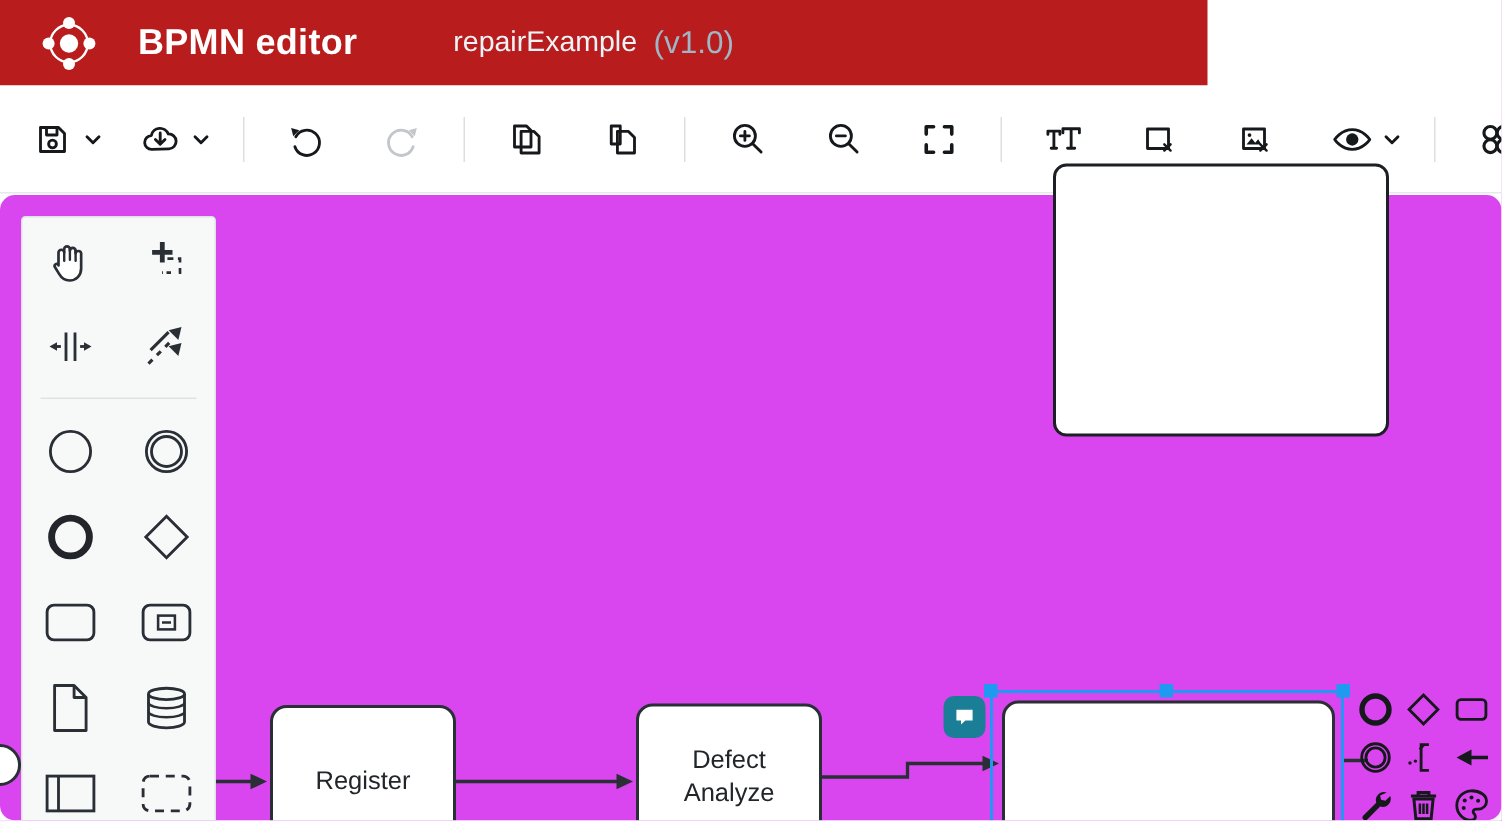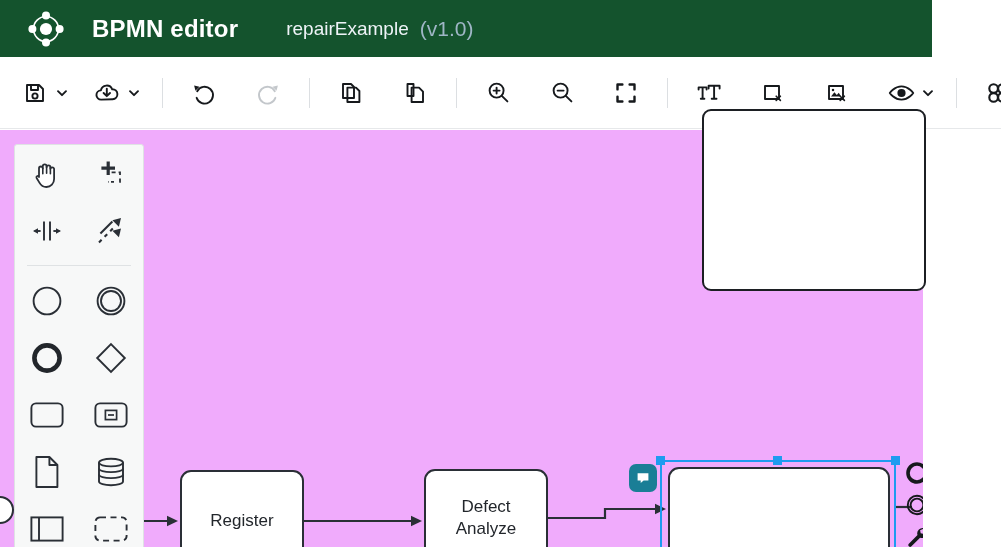--- a/index.html
+++ b/index.html
@@ -7,33 +7,33 @@
     width: 1001px; height: 547px;
     overflow: hidden;
     font-family: "Liberation Sans", sans-serif;
     background: #ffffff;
   }
 
   .app { position: relative; width: 1001px; height: 547px; overflow: hidden; background:#fff; }
 
   
   .header {
-    position: absolute; left:0; top:0; width:932px; height:57px;
-    background: #14532d;
+    position: absolute; left:0; top:0; width:805px; height:57px;
+    background: #b91c1c;
     display: flex; align-items: center;
     padding-left: 26px;
   }
   .logo-wrap { width: 40px; height: 40px; flex: 0 0 auto; }
   .app-title {
     color:#ffffff; font-size: 24px; font-weight: bold;
     letter-spacing: .2px; margin-left: 26px;
     white-space: nowrap;
   }
   .doc-name {
-    color:#eef3f7; font-size: 19px; margin-left: 48px; white-space: nowrap;
+    color:#eef3f7; font-size: 19px; margin-left: 64px; white-space: nowrap;
   }
   .doc-version {
     color:#9fb6c6; font-size: 21px; margin-left: 11px; white-space: nowrap;
   }
 
   
   .toolbar {
     position:absolute; left:0; top:57px; width:1001px; height:72px;
     background:#ffffff;
     border-bottom: 1px solid #e6e8ea;
@@ -58,22 +58,22 @@
   svg { display:block; }
   .ico   { stroke:#16191c; stroke-width:1.9; fill:none;
            stroke-linecap:round; stroke-linejoin:round; }
   .ico-f { fill:#16191c; stroke:none; }
   .ico-dis   { stroke:#c3c7cb; stroke-width:1.9; fill:none;
                stroke-linecap:round; stroke-linejoin:round; }
   .ico-dis-f { fill:#c3c7cb; stroke:none; }
 
   
   .canvas {
-    position:absolute; left:0; top:130px; width:923px; height:417px;
-    background:#f0abfc; overflow:hidden;
+    position:absolute; left:0; top:130px; width:1001px; height:417px;
+    background:#d946ef; overflow:hidden;border-radius:10px;
   }
 
   
   .palette {
     position:absolute; left:14px; top:14px;
     width:130px; height:412px;
     background:#f7f8f8;
     border:1px solid #dfe2e4;
     border-radius:3px;
     z-index: 6;

